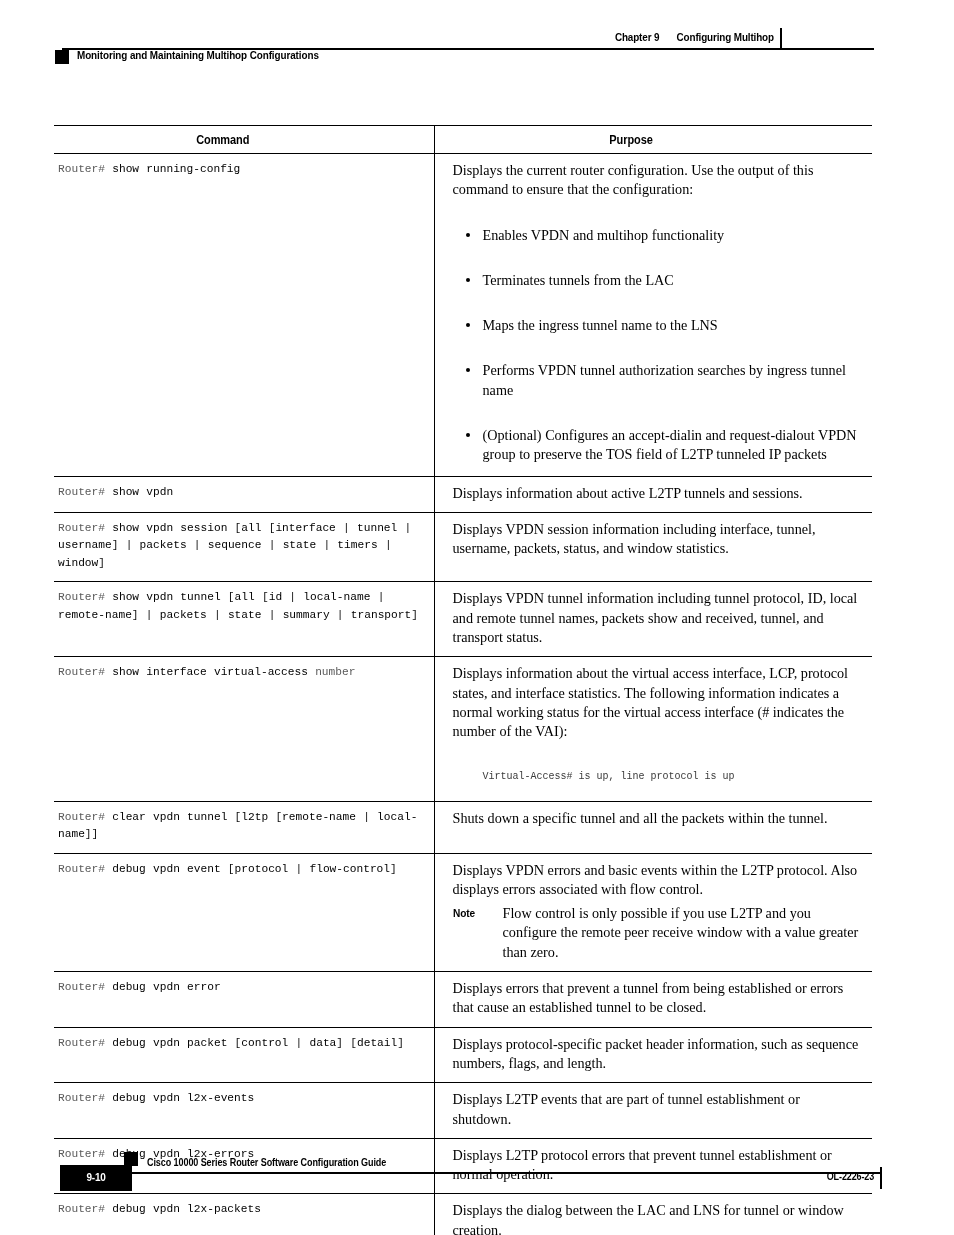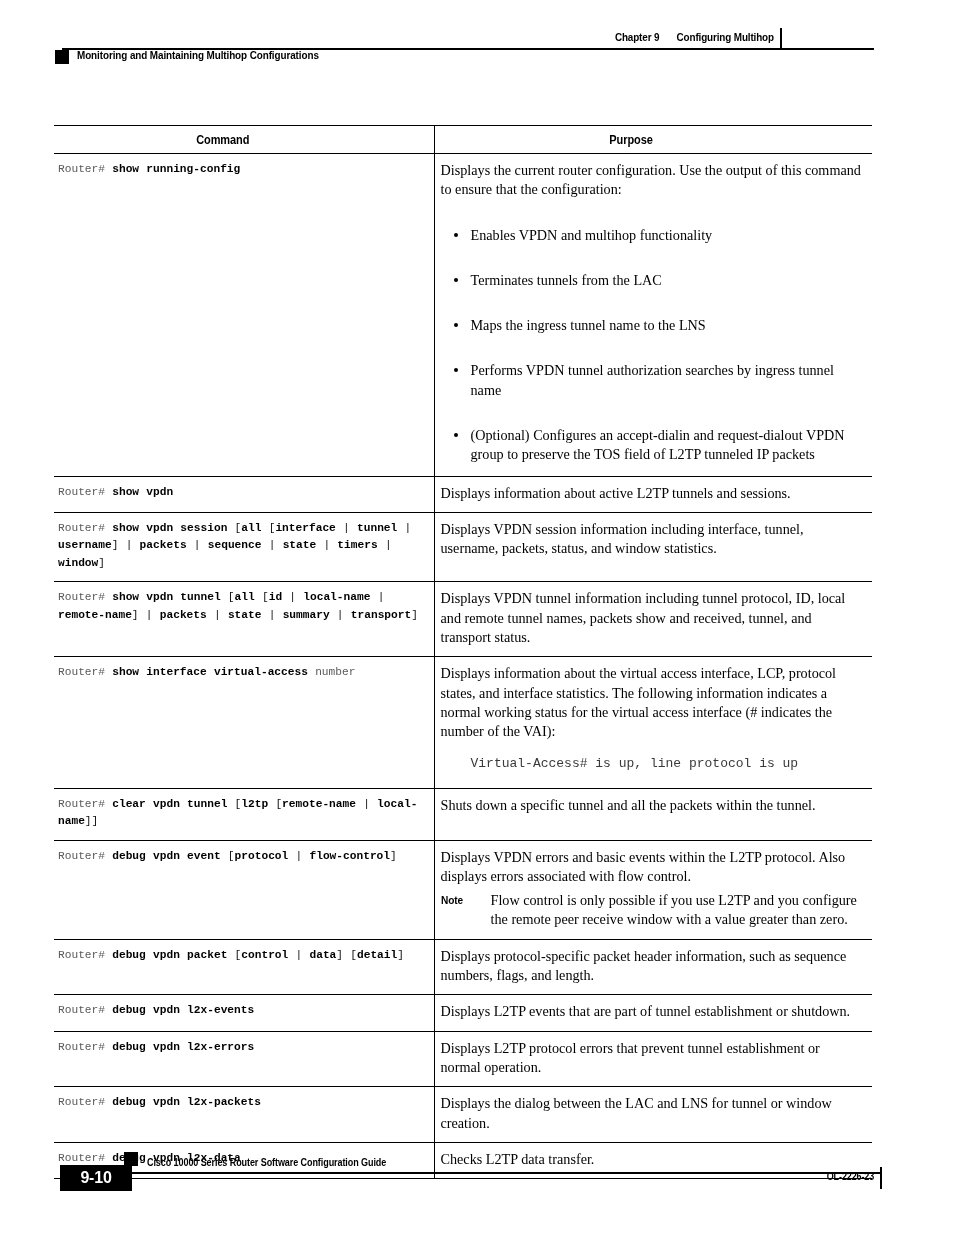--- a/index.html
+++ b/index.html
@@ -128,28 +128,28 @@
   .col-command .cmd-syntax {
     display: block;
     font-family: "Liberation Mono", "DejaVu Sans Mono", monospace;
     font-size: 11.2px;
     line-height: 17.5px;
     padding-left: 4px;
     padding-right: 8px;
     word-spacing: 0.5px;
   }
   .cmd-syntax .prompt  { color: #5a5a5a; font-weight: normal; }
-  .cmd-syntax .kw      { font-weight: bold; }
+  .cmd-syntax .kw      { font-weight: normal; }
   .cmd-syntax .punc    { font-weight: normal; color: #111; }
   .cmd-syntax .arg     { font-weight: normal; color: #5a5a5a; }
 
   
   .col-purpose .purpose-body {
     display: block;
-    padding-left: 6px;
+    padding-left: 18px;
     padding-right: 10px;
     font-size: 14.2px;
     line-height: 19.3px;
   }
   .purpose-body p {
     margin: 0;
   }
 
   ul.bullets {
     list-style: none;
@@ -170,23 +170,23 @@
     top: 7px;
     width: 4px;
     height: 4px;
     background: #000;
     border-radius: 50%;
   }
 
   .code-sample {
     display: block;
     font-family: "Liberation Mono", "DejaVu Sans Mono", monospace;
-    font-size: 13px;
+    font-size: 10px;
     line-height: 17px;
-    margin: 13px 0 7px 0;
+    margin: 26px 0 7px 0;
     padding-left: 30px;
     color: #3a3a3a;
     white-space: pre;
   }
 
   
   .note-block {
     position: relative;
     margin-top: 5px;
     padding-left: 50px;
@@ -252,21 +252,21 @@
     position: absolute;
     left: 54px;
     top: 40px;
     width: 72px;
     height: 26px;
     line-height: 26px;
     text-align: center;
     color: #ffffff;
     font-family: "Liberation Sans", "DejaVu Sans", sans-serif;
     font-weight: bold;
-    font-size: 16px;
+    font-size: 10px;
     letter-spacing: -0.2px;
   }
   .ftr-docid {
     position: absolute;
     right: 86px;
     top: 45px;
     font-family: "Liberation Sans", "DejaVu Sans", sans-serif;
     font-weight: bold;
     font-size: 10.5px;
     letter-spacing: -0.15px;
@@ -386,20 +386,30 @@
         </td>
         <td class="col-purpose">
           <span class="purpose-body">
             <p>Displays VPDN errors and basic events within the L2TP protocol. Also displays errors associated with flow control.</p>
             <div class="note-block"><span class="note-label">Note</span><span>Flow control is only possible if you use L2TP and you configure the remote peer receive window with a value greater than zero.</span></div>
           </span>
         </td>
       </tr>
       <tr>
         <td class="col-command">
+          <span class="cmd-syntax"><span class="prompt">Router#</span> <span class="kw">debug vpdn error</span></span>
+        </td>
+        <td class="col-purpose">
+          <span class="purpose-body">
+            <p>Displays errors that prevent a tunnel from being established or errors that cause an established tunnel to be closed.</p>
+          </span>
+        </td>
+      </tr>
+      <tr>
+        <td class="col-command">
           <span class="cmd-syntax"><span class="prompt">Router#</span> <span class="kw">debug vpdn packet</span><span class="punc"> </span><span class="punc">[</span><span class="kw">control</span><span class="punc"> </span><span class="punc">|</span><span class="punc"> </span><span class="kw">data</span><span class="punc">]</span><span class="punc"> </span><span class="punc">[</span><span class="kw">detail</span><span class="punc">]</span></span>
         </td>
         <td class="col-purpose">
           <span class="purpose-body">
             <p>Displays protocol-specific packet header information, such as sequence numbers, flags, and length.</p>
           </span>
         </td>
       </tr>
       <tr>
         <td class="col-command">

